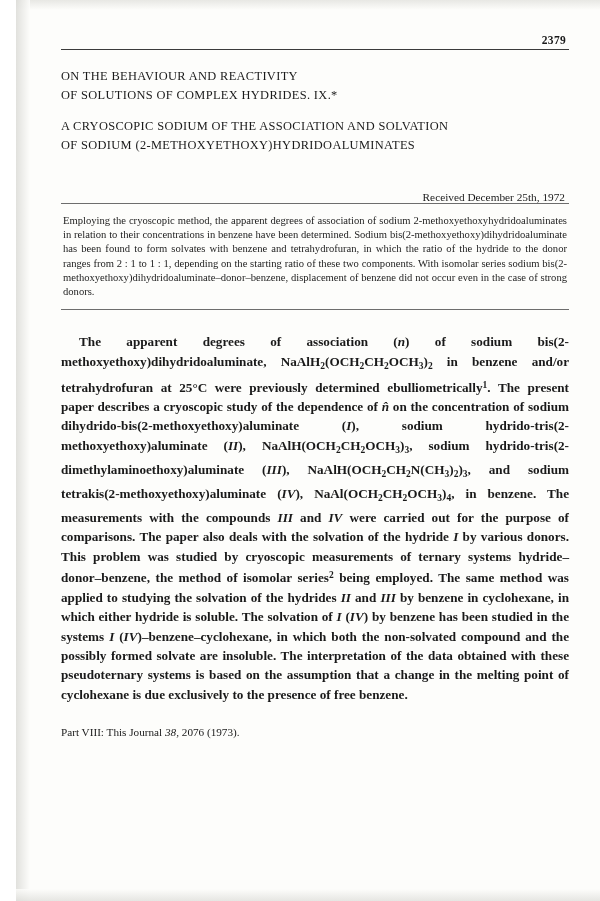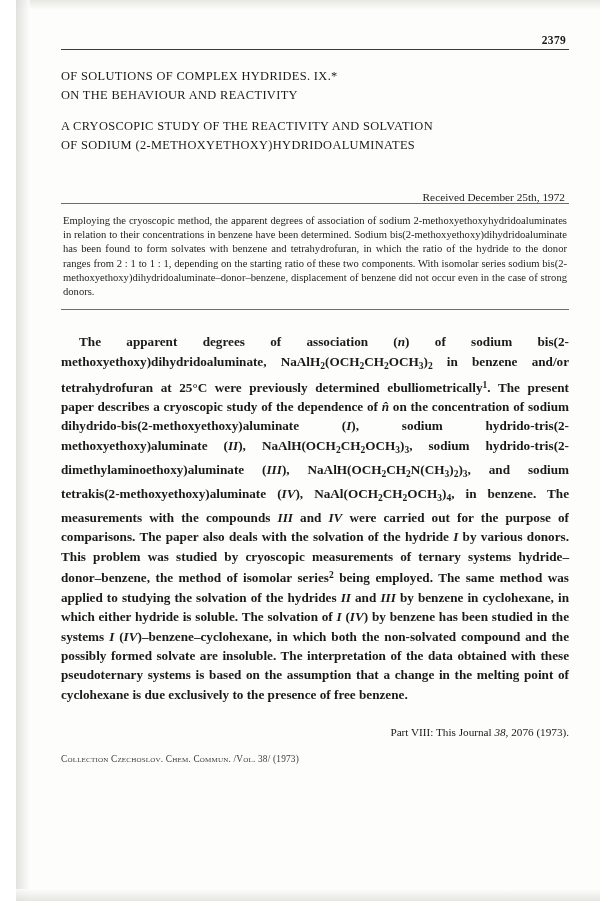--- a/index.html
+++ b/index.html
@@ -123,21 +123,20 @@
     margin-top: 22px;
     font-size: 13.2px;
     line-height: 19.4px;
     text-align: justify;
     text-indent: 18px;
     font-weight: bold;
   }
   .footnote {
     margin-top: 22px;
     font-size: 11.2px;
-    text-align: right;
   }
   .colophon {
     margin-top: 16px;
     font-size: 9.3px;
     color: #3a3a3a;
     font-variant: small-caps;
     letter-spacing: 0.2px;
   }
   i.it { font-style: italic; }
   .sub { font-size: 0.72em; vertical-align: -0.28em; }
@@ -152,26 +151,26 @@
   <div class="scan-edge-right"></div>
   <div class="scan-edge-bottom"></div>
 
   <div class="content">
 
     <div class="page-number">2379</div>
 
     <hr class="rule">
 
     <div class="title-block">
+      <div class="title-line caps">ON THE BEHAVIOUR AND REACTIVITY</div>
       <div class="title-line caps">OF SOLUTIONS OF COMPLEX HYDRIDES. IX.*</div>
-      <div class="title-line caps">ON THE BEHAVIOUR AND REACTIVITY</div>
     </div>
 
     <div class="subtitle-block">
-      <div class="title-line caps">A CRYOSCOPIC STUDY OF THE REACTIVITY AND SOLVATION</div>
+      <div class="title-line caps">A CRYOSCOPIC SODIUM OF THE ASSOCIATION AND SOLVATION</div>
       <div class="title-line caps">OF SODIUM (2-METHOXYETHOXY)HYDRIDOALUMINATES</div>
     </div>
 
 
 
     <div class="received">Received December 25th, 1972</div>
 
     <div class="abstract-wrap">
       <hr class="rule thin">
       <div class="abstract">Employing the cryoscopic method, the apparent degrees of association of sodium 2-methoxyethoxyhydridoaluminates in relation to their concentrations in benzene have been determined. Sodium bis(2-methoxyethoxy)dihydridoaluminate has been found to form solvates with benzene and tetrahydrofuran, in which the ratio of the hydride to the donor ranges from 2 : 1 to 1 : 1, depending on the starting ratio of these two components. With isomolar series sodium bis(2-methoxyethoxy)dihydridoaluminate–donor–benzene, displacement of benzene did not occur even in the case of strong donors.</div>
@@ -179,16 +178,15 @@
     </div>
 
     <div class="body-text">
       The apparent degrees of association (<i class="it">n</i>) of sodium bis(2-methoxyethoxy)dihydridoaluminate, NaAlH<span class="sub">2</span>(OCH<span class="sub">2</span>CH<span class="sub">2</span>OCH<span class="sub">3</span>)<span class="sub">2</span> in benzene and/or tetrahydrofuran at 25°C were previously determined ebulliometrically<span class="sup">1</span>. The present paper describes a cryoscopic study of the dependence of <i class="it">n̂</i> on the concentration of sodium dihydrido-bis(2-methoxyethoxy)aluminate (<i class="it">I</i>), sodium hydrido-tris(2-methoxyethoxy)aluminate (<i class="it">II</i>), NaAlH(OCH<span class="sub">2</span>CH<span class="sub">2</span>OCH<span class="sub">3</span>)<span class="sub">3</span>, sodium hydrido-tris(2-dimethylaminoethoxy)aluminate (<i class="it">III</i>), NaAlH(OCH<span class="sub">2</span>CH<span class="sub">2</span>N(CH<span class="sub">3</span>)<span class="sub">2</span>)<span class="sub">3</span>, and sodium tetrakis(2-methoxyethoxy)aluminate (<i class="it">IV</i>), NaAl(OCH<span class="sub">2</span>CH<span class="sub">2</span>OCH<span class="sub">3</span>)<span class="sub">4</span>, in benzene. The measurements with the compounds <i class="it">III</i> and <i class="it">IV</i> were carried out for the purpose of comparisons. The paper also deals with the solvation of the hydride <i class="it">I</i> by various donors. This problem was studied by cryoscopic measurements of ternary systems hydride–donor–benzene, the method of isomolar series<span class="sup">2</span> being employed. The same method was applied to studying the solvation of the hydrides <i class="it">II</i> and <i class="it">III</i> by benzene in cyclohexane, in which either hydride is soluble. The solvation of <i class="it">I</i> (<i class="it">IV</i>) by benzene has been studied in the systems <i class="it">I</i> (<i class="it">IV</i>)–benzene–cyclohexane, in which both the non-solvated compound and the possibly formed solvate are insoluble. The interpretation of the data obtained with these pseudoternary systems is based on the assumption that a change in the melting point of cyclohexane is due exclusively to the presence of free benzene.
     </div>
 
     <div class="footnote">
       Part VIII: This Journal <i class="it">38</i>, 2076 (1973).
     </div>
 
-    <div class="colophon">Collection Czechoslov. Chem. Commun. /Vol. 38/ (1973)</div>
 
   </div>
 </div>
 
 </body></html>

